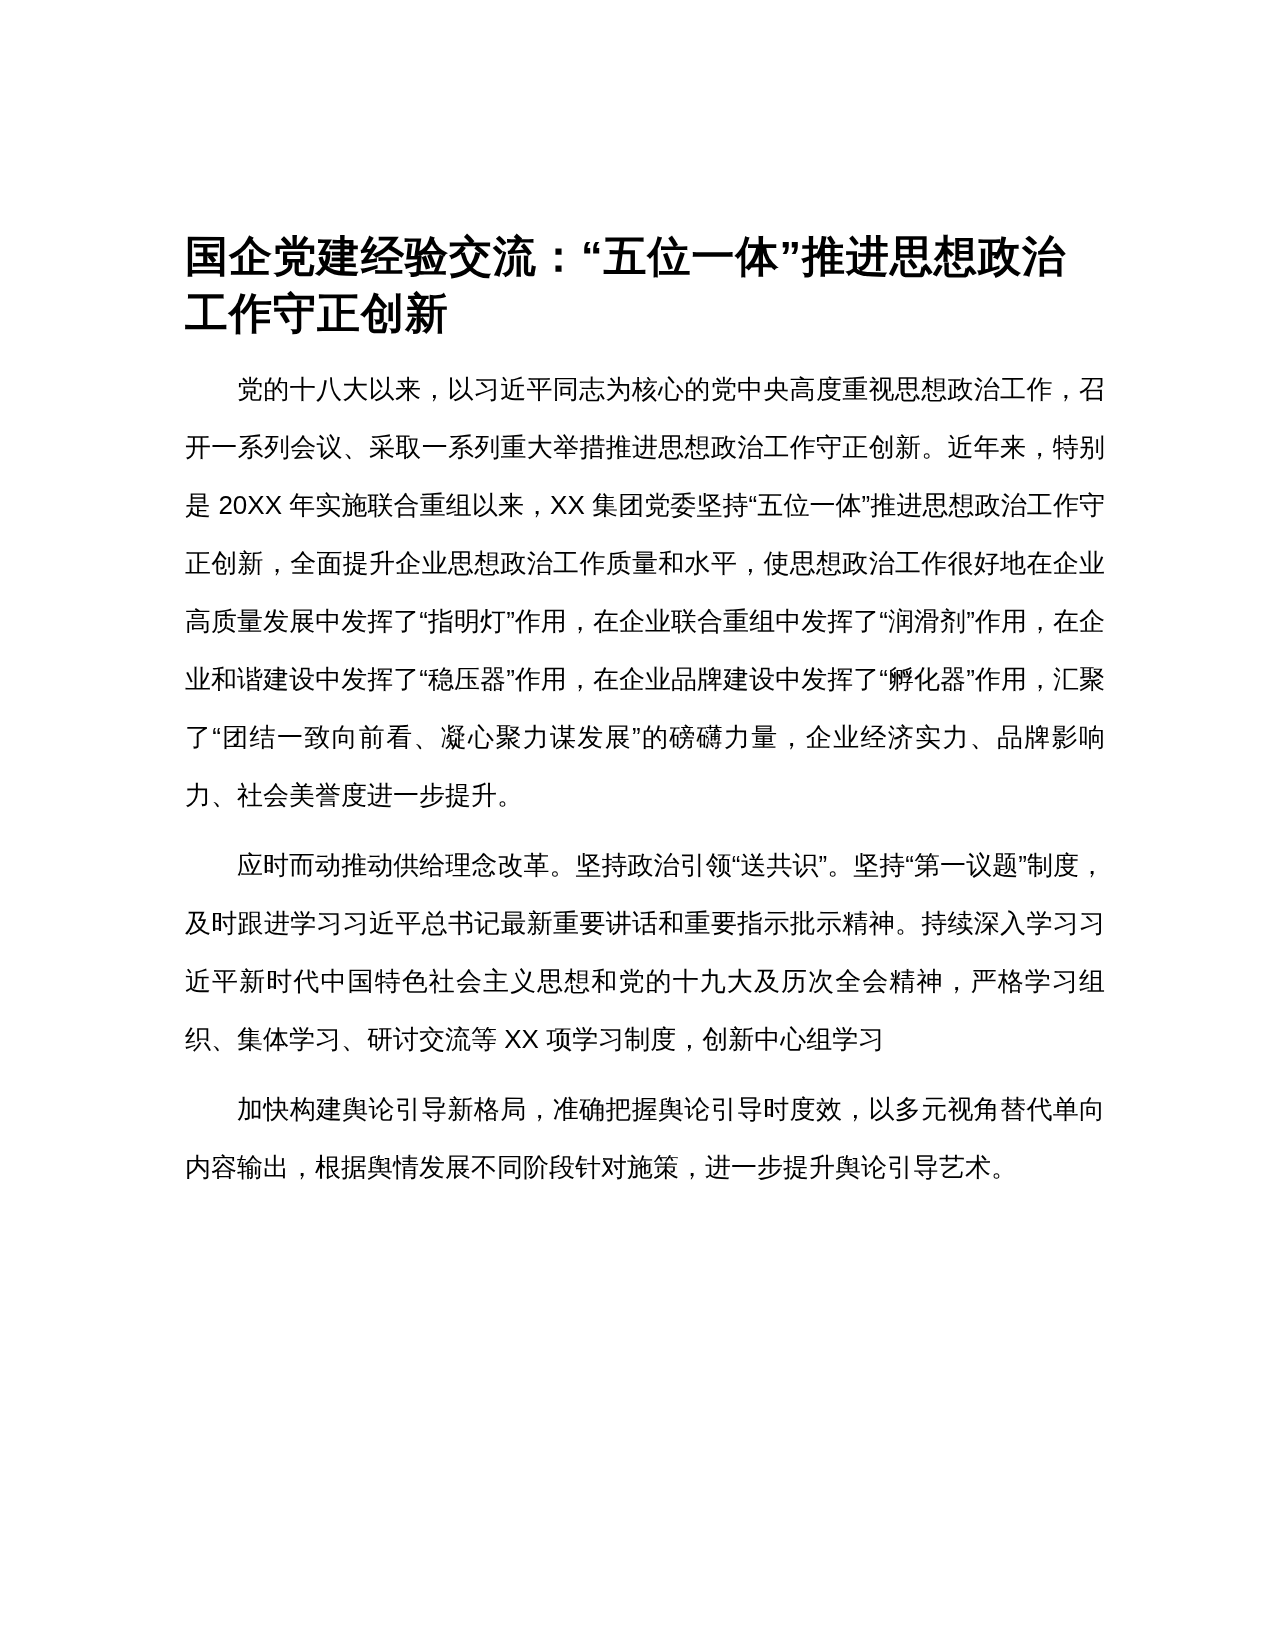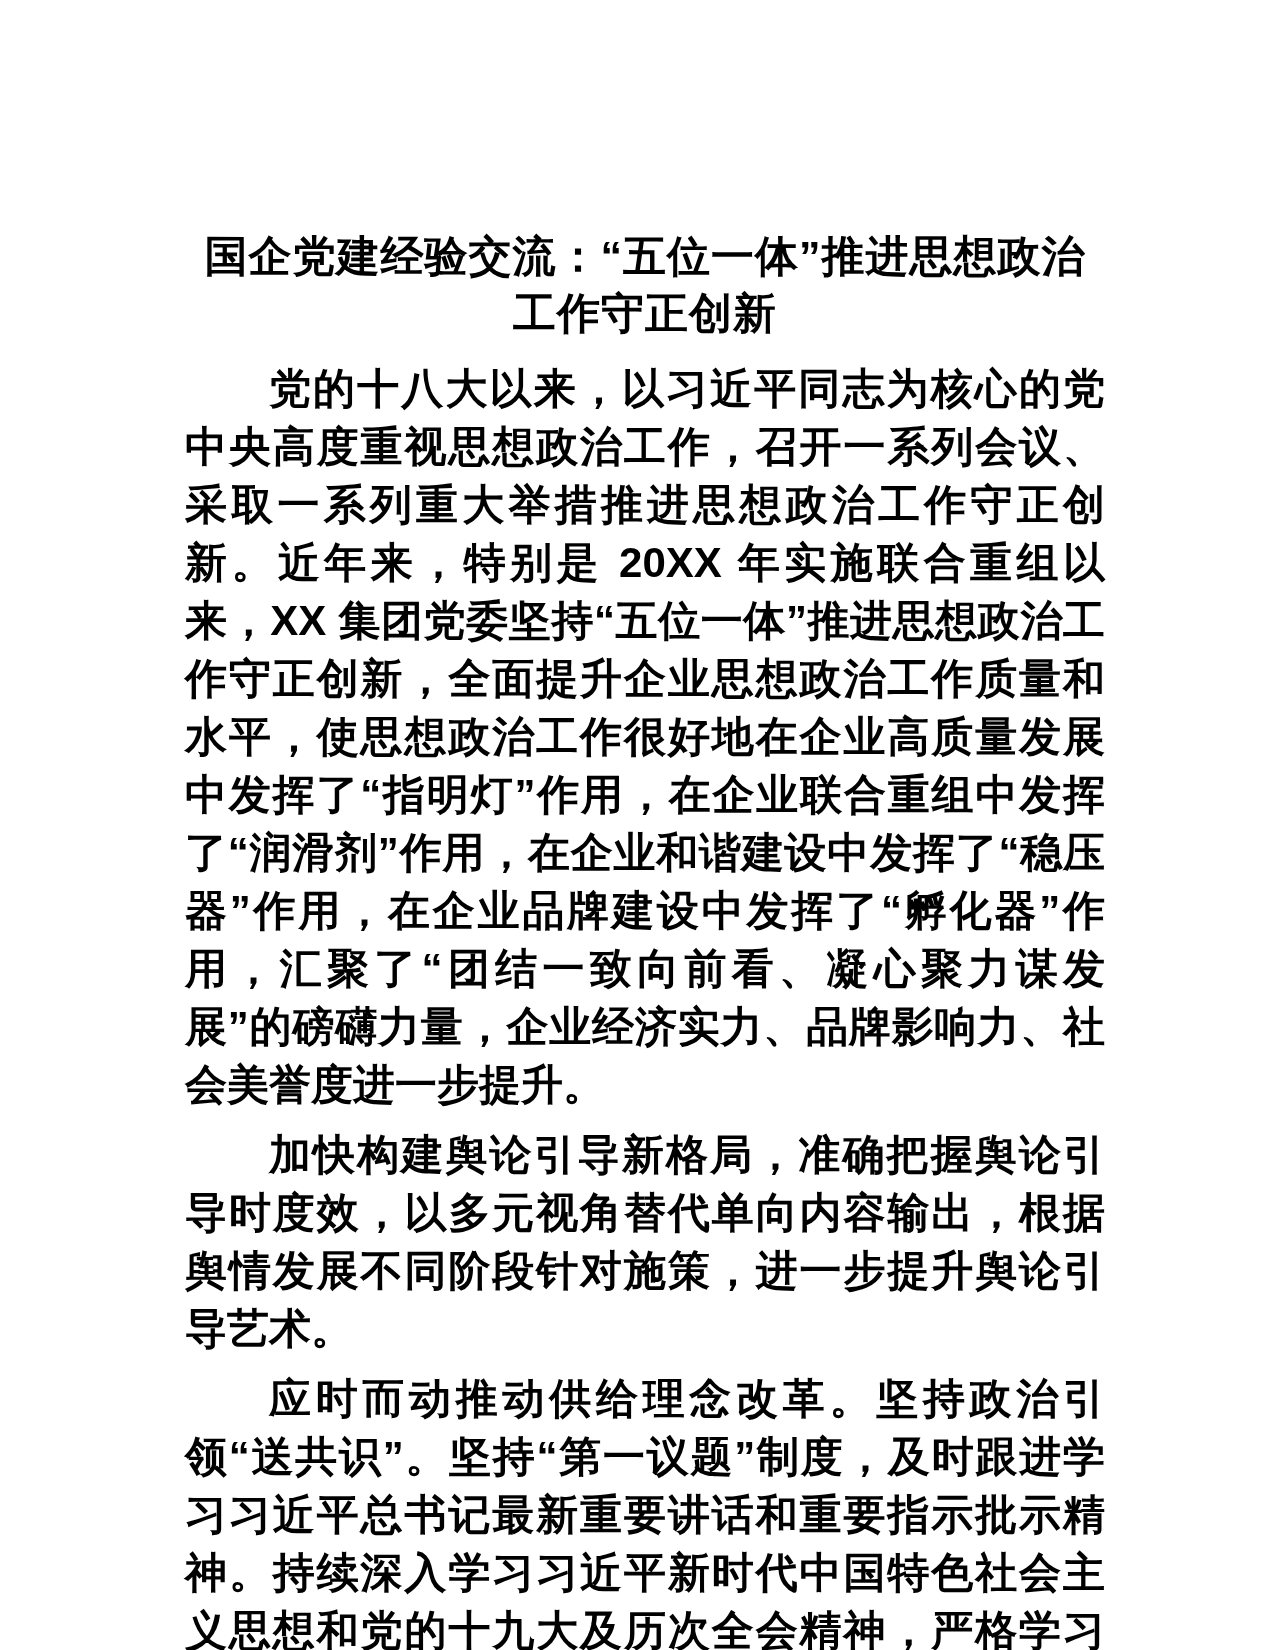--- a/index.html
+++ b/index.html
@@ -19,42 +19,41 @@
   }
   .content {
     box-sizing: border-box;
     padding: 228px 170px 0 185px;
   }
   .doc-title {
     margin: 0 0 18px 0;
     font-size: 43px;
     line-height: 57px;
     font-weight: 700;
-    text-align: center;
     letter-spacing: 1px;
   }
   .para {
     margin: 0 0 12px 0;
-    font-size: 42px;
+    font-size: 26px;
     line-height: 58px;
-    font-weight: 700;
+    font-weight: 400;
     text-align: justify;
     text-justify: inter-character;
     text-indent: 2em;
     word-break: break-all;
   }
   .para.heading {
     margin: 0 0 20px 0;
   }
 </style>
 </head>
 <body>
 
 <div class="page">
   <div class="content">
     <h1 class="doc-title">国企党建经验交流：“五位一体”推进思想政治工作守正创新</h1>
     <div>
         <p class="para">党的十八大以来，以习近平同志为核心的党中央高度重视思想政治工作，召开一系列会议、采取一系列重大举措推进思想政治工作守正创新。近年来，特别是 20XX 年实施联合重组以来，XX 集团党委坚持“五位一体”推进思想政治工作守正创新，全面提升企业思想政治工作质量和水平，使思想政治工作很好地在企业高质量发展中发挥了“指明灯”作用，在企业联合重组中发挥了“润滑剂”作用，在企业和谐建设中发挥了“稳压器”作用，在企业品牌建设中发挥了“孵化器”作用，汇聚了“团结一致向前看、凝心聚力谋发展”的磅礴力量，企业经济实力、品牌影响力、社会美誉度进一步提升。</p>
+        <p class="para">应时而动推动供给理念改革。坚持政治引领“送共识”。坚持“第一议题”制度，及时跟进学习习近平总书记最新重要讲话和重要指示批示精神。持续深入学习习近平新时代中国特色社会主义思想和党的十九大及历次全会精神，严格学习组织、集体学习、研讨交流等 XX 项学习制度，创新中心组学习</p>
         <p class="para">加快构建舆论引导新格局，准确把握舆论引导时度效，以多元视角替代单向内容输出，根据舆情发展不同阶段针对施策，进一步提升舆论引导艺术。</p>
-        <p class="para">应时而动推动供给理念改革。坚持政治引领“送共识”。坚持“第一议题”制度，及时跟进学习习近平总书记最新重要讲话和重要指示批示精神。持续深入学习习近平新时代中国特色社会主义思想和党的十九大及历次全会精神，严格学习组织、集体学习、研讨交流等 XX 项学习制度，创新中心组学习</p>
       </div>
   </div>
 </div>
 
 </body></html>

